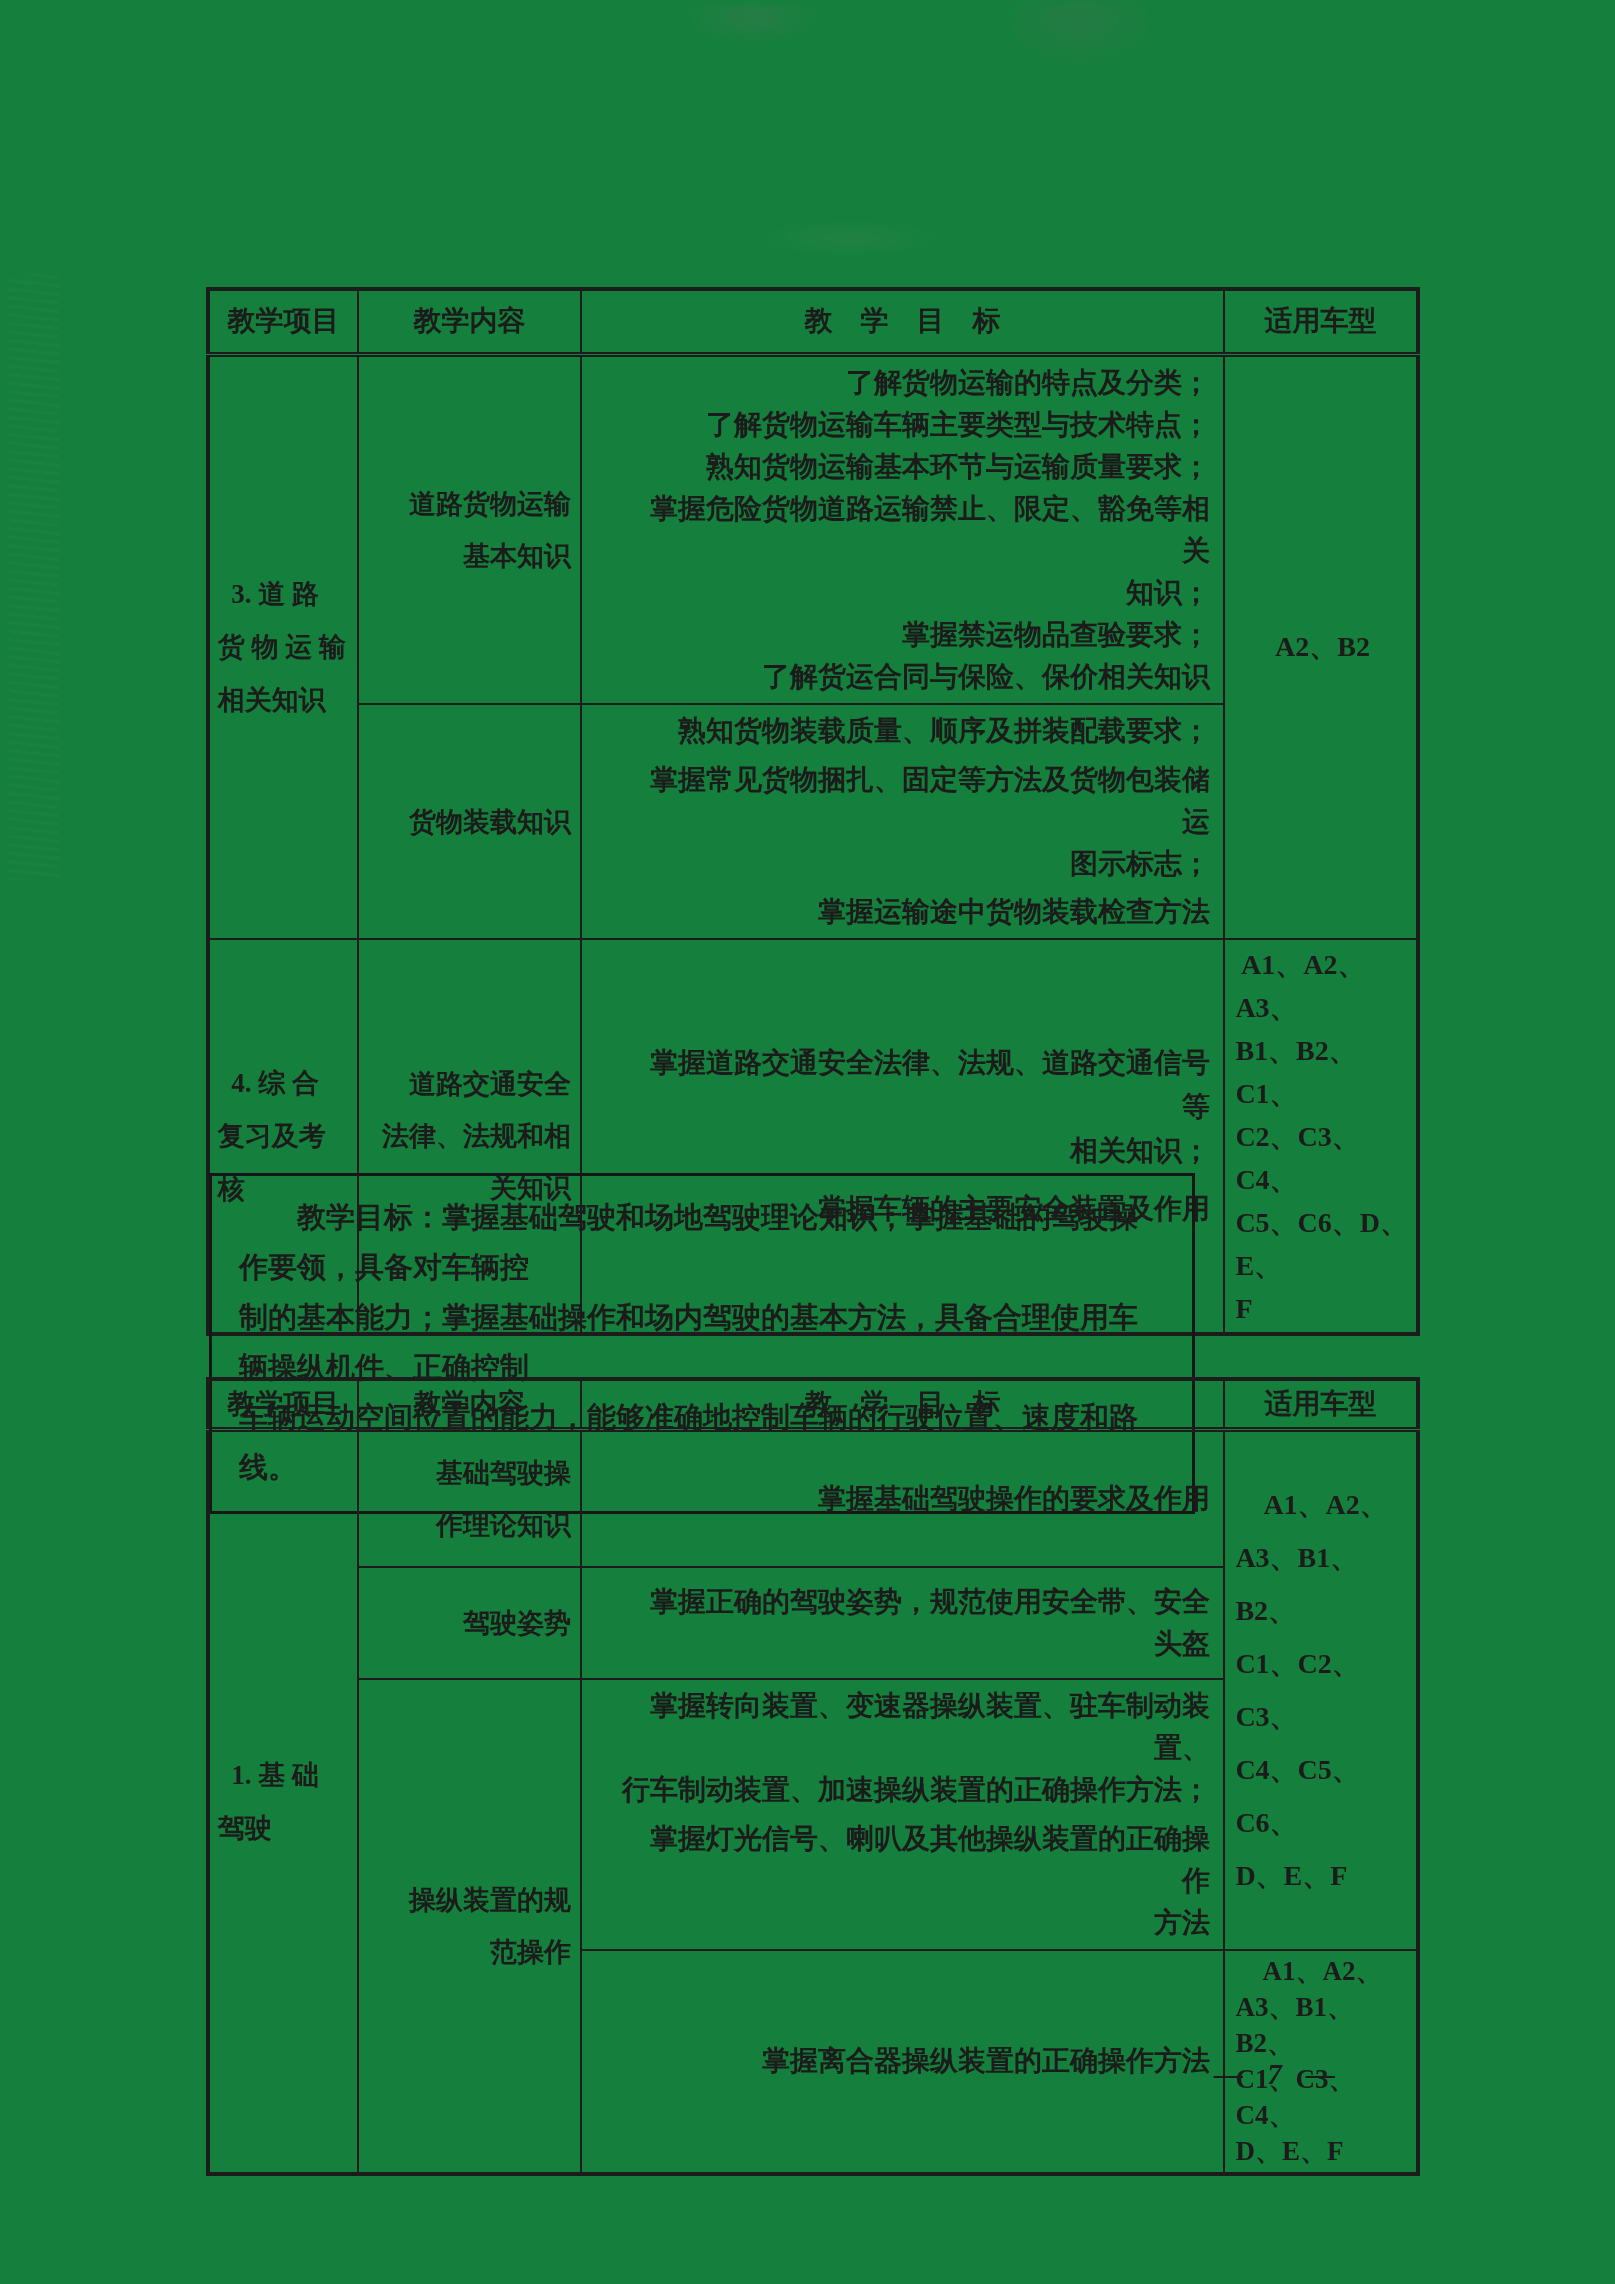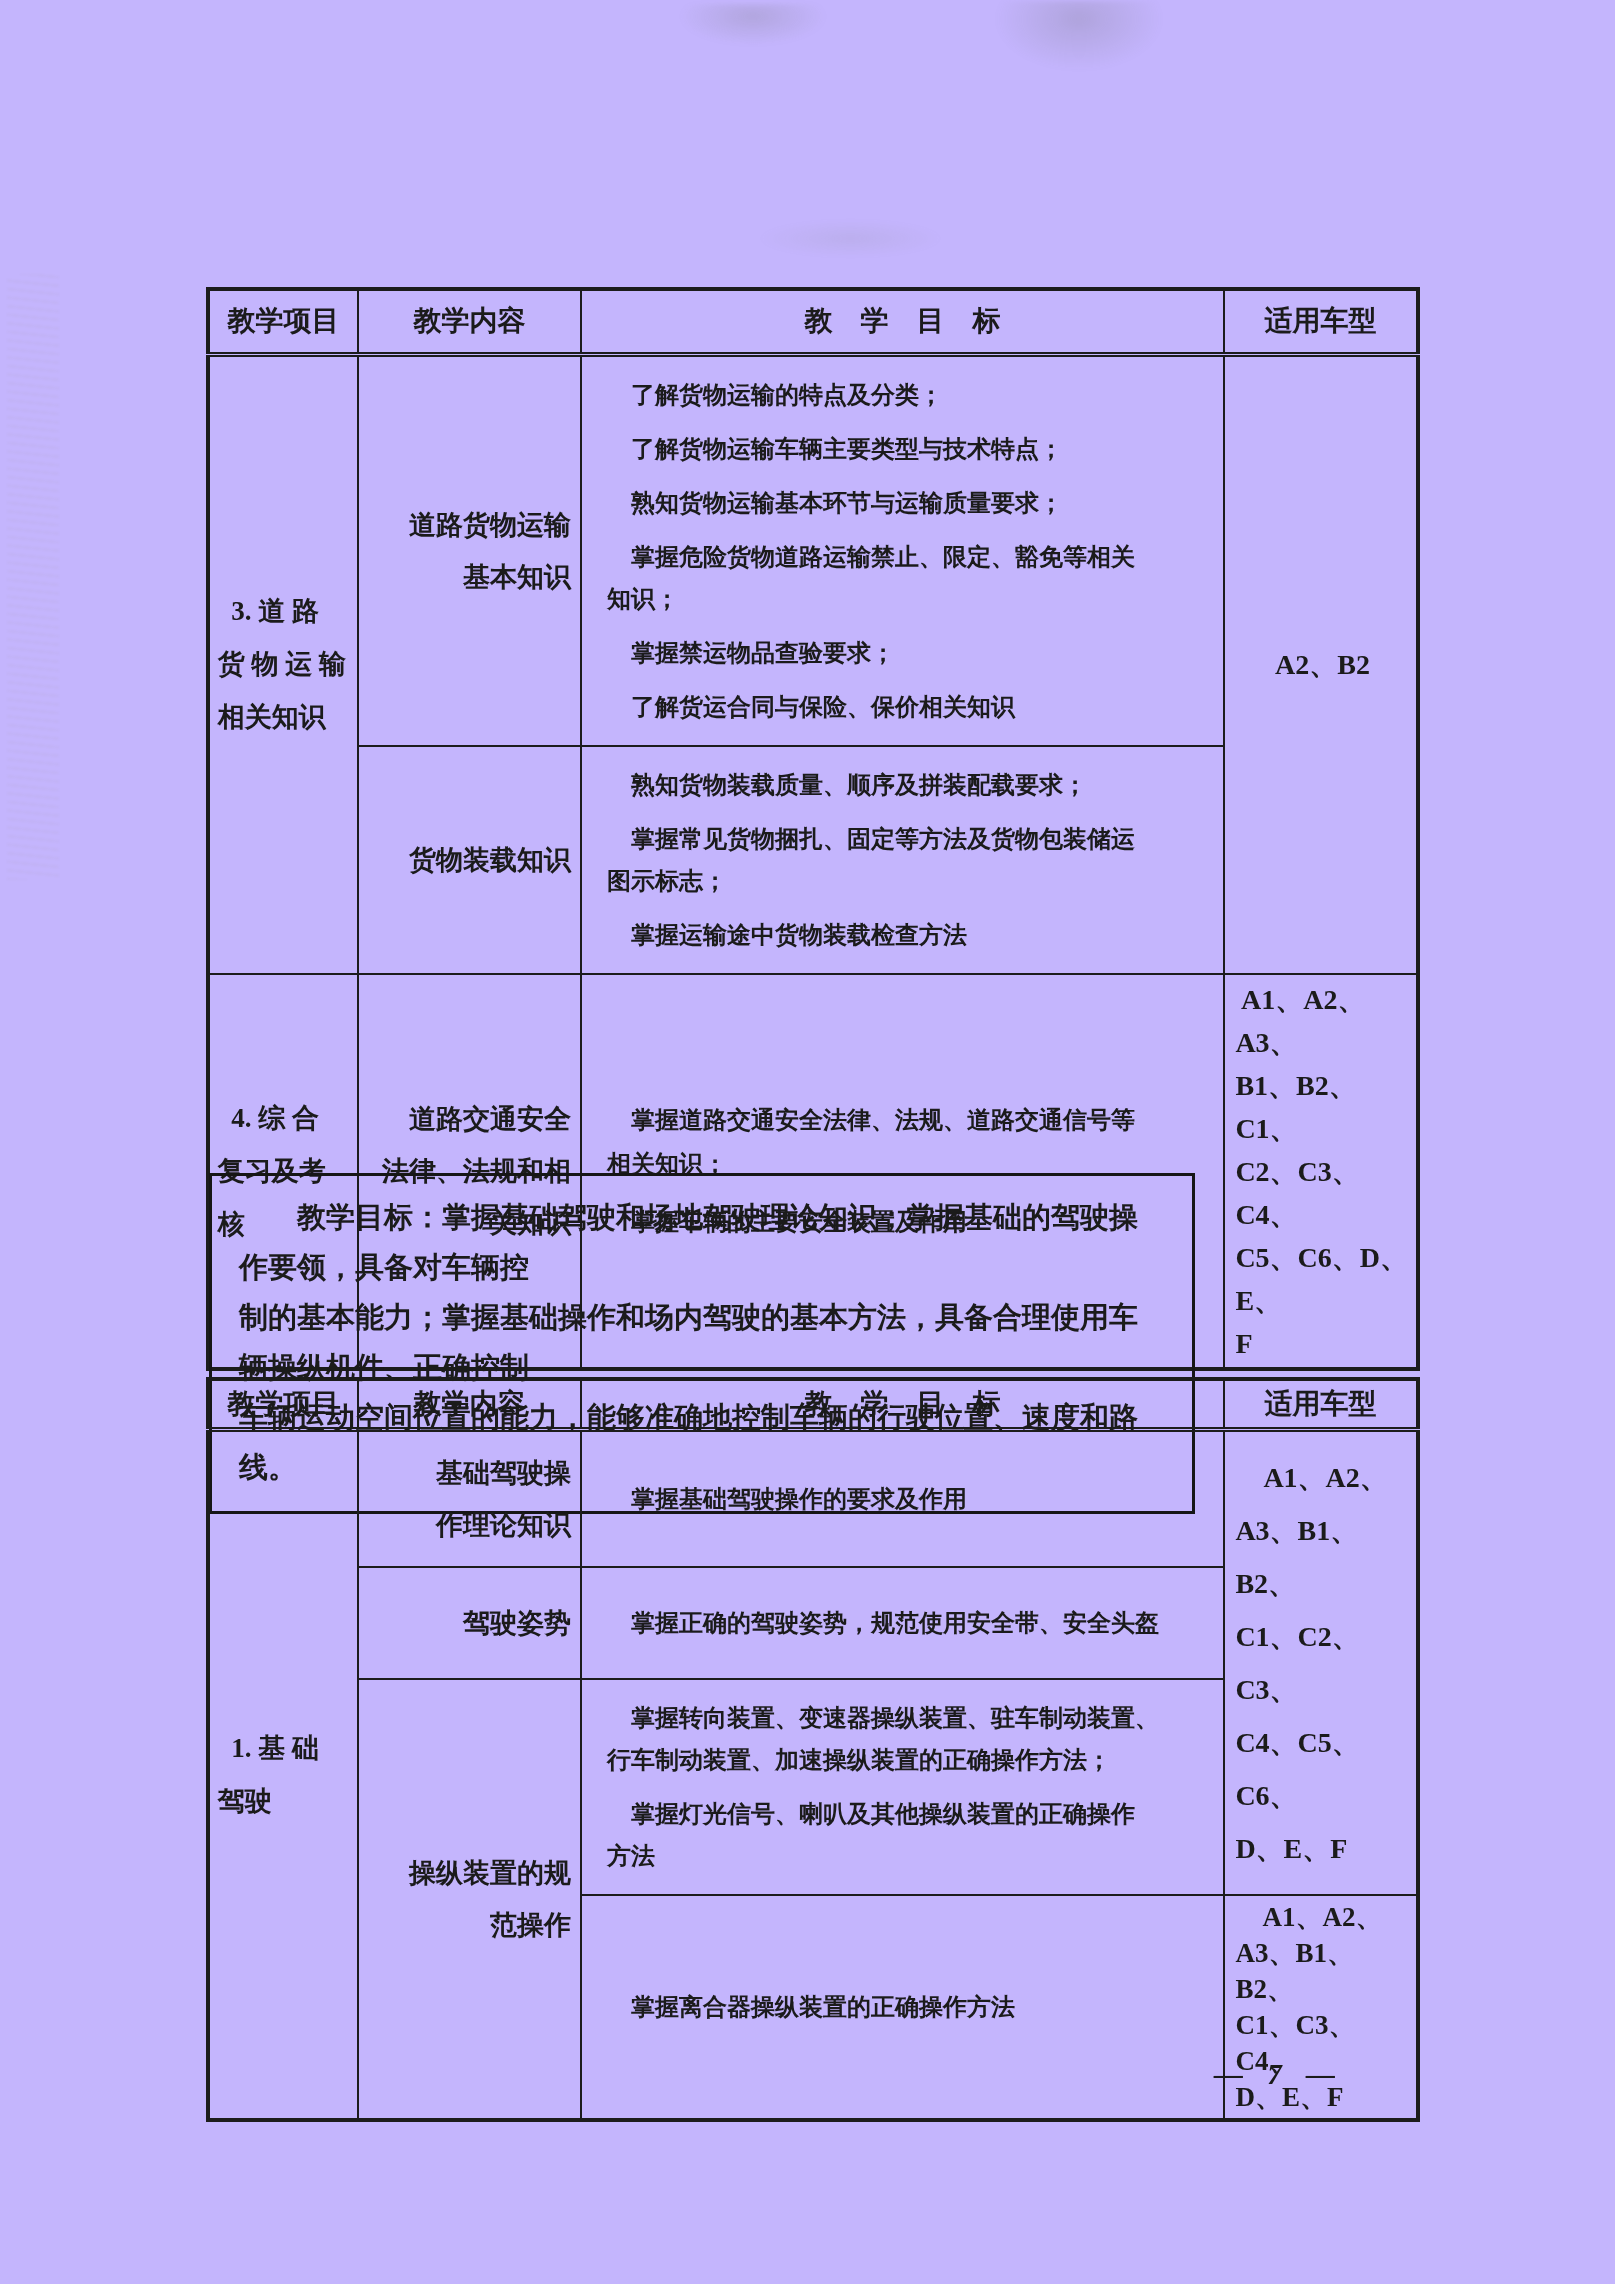--- a/index.html
+++ b/index.html
@@ -1,18 +1,18 @@
 <!DOCTYPE html>
 <html style="font-size:10.4px"><head>
 <meta charset="utf-8">
 <style>
   html,body { margin:0; padding:0; background:#e8e8e6; }
   .page {
     position:relative; width:1616px; height:2284px;
-    background:#c4b5fd; overflow:hidden;
+    background:#15803d; overflow:hidden;
     font-family:"Liberation Serif","DejaVu Serif",serif;
     color:#1b1b1b;
   }
 
   
   table.sheet {
     border-collapse:collapse; table-layout:fixed;
     border:4.6px solid #1c1c1c;
     background:transparent;
   }
@@ -42,22 +42,22 @@
   .c-project {
     font-size:27px; line-height:53px; white-space:pre-line;
     text-indent:0.5em; padding:3.9px 7.8px; text-align:left;
   }
   .c-content {
     font-size:27px; line-height:52px; white-space:pre-line;
     text-indent:1em; padding:3.9px 9px; text-align:right;
   }
   .c-target { padding:5.2px 13px; text-align:left; }
   .tgt {
-    margin:12px; font-size:24px; line-height:42px;
-    text-indent:1em; white-space:pre-line; font-weight:600;
+    margin:0; font-size:28px; line-height:42px;
+    text-indent:1em; white-space:pre-line; font-weight:600;text-align:right;
   }
   .c-target.sparse .tgt { line-height:44px; }
   .c-target.sparse .tgt + .tgt { margin-top:14.3px; }
   .c-target.gap .tgt + .tgt { margin-top:6.5px; }
 
   .c-vehicle {
     font-size:28px; white-space:pre-line; font-weight:600;
     padding:2.6px 6.5px 2.6px 10.4px; text-align:left; line-height:46px;
   }
   .c-vehicle.center { text-align:center; text-indent:0; }

